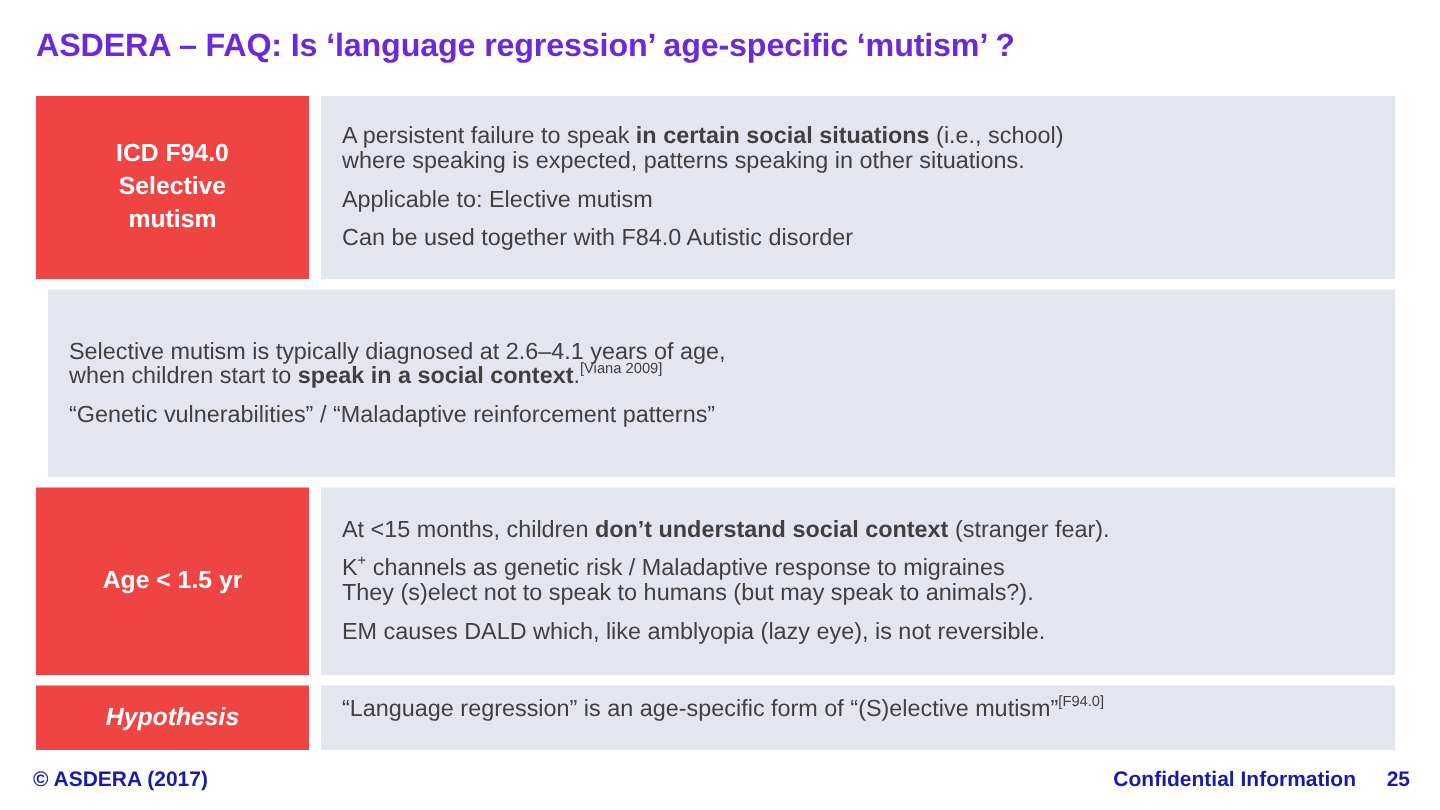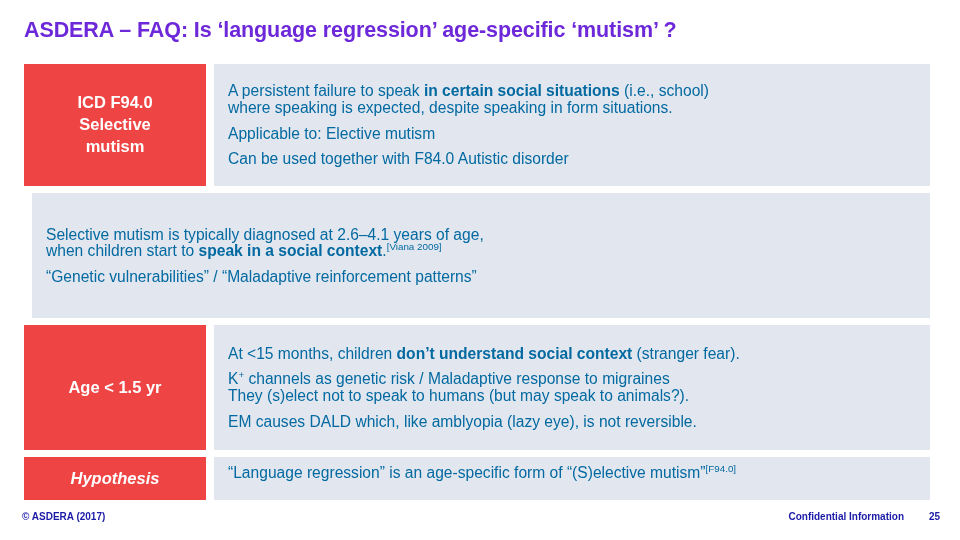--- a/index.html
+++ b/index.html
@@ -52,21 +52,21 @@
     display: flex;
     align-items: center;
     justify-content: center;
     padding: 0 6px;
     box-sizing: border-box;
   }
   .faq-body {
     flex: 1 1 auto;
     margin-left: 8px;
     background: #E2E7EF;
-    color: #0369a1;
+    color: #404040;
     font-size: 15.6px;
     line-height: 1.0;
     display: flex;
     flex-direction: column;
     justify-content: center;
     box-sizing: border-box;
     padding: 8px 10px 8px 14px;
   }
   .faq-body .ln {
     margin: 0;
@@ -90,21 +90,21 @@
   .h-r4 .faq-body { padding-top: 4px; padding-bottom: 16px; }
   .h-r4 .faq-label { font-size: 16.5px; font-style: italic; }
 
   
   #footer {
     position: absolute;
     left: 0;
     top: 508px;
     width: 960px;
     height: 26px;
-    font-size: 10px;
+    font-size: 14px;
     font-weight: bold;
     color: #1A1AA8;
   }
   #footer-left {
     position: absolute;
     left: 22px;
     top: 3px;
   }
   #footer-right {
     position: absolute;
@@ -128,21 +128,21 @@
   <div class="faq-row h-r1">
     <div class="faq-label">
       <div>
         <div>ICD F94.0</div>
         <div>Selective</div>
         <div>mutism</div>
       </div>
     </div>
     <div class="faq-body">
       <p class="ln"><span>A persistent failure to speak </span><span class="bold">in certain social situations</span><span> (i.e., school)</span></p>
-      <p class="ln tight">where speaking is expected, despite speaking in form situations.</p>
+      <p class="ln tight">where speaking is expected, patterns speaking in other situations.</p>
       <p class="ln gap">Applicable to: Elective mutism</p>
       <p class="ln gap">Can be used together with F84.0 Autistic disorder</p>
     </div>
   </div>
 
   <div class="faq-row h-r2">
     <div class="faq-body">
       <p class="ln">Selective mutism is typically diagnosed at 2.6–4.1 years of age,</p>
       <p class="ln tight"><span>when children start to </span><span class="bold">speak in a social context</span><span>.</span><sup>[Viana 2009]</sup></p>
       <p class="ln gap">“Genetic vulnerabilities” / “Maladaptive reinforcement patterns”</p>

